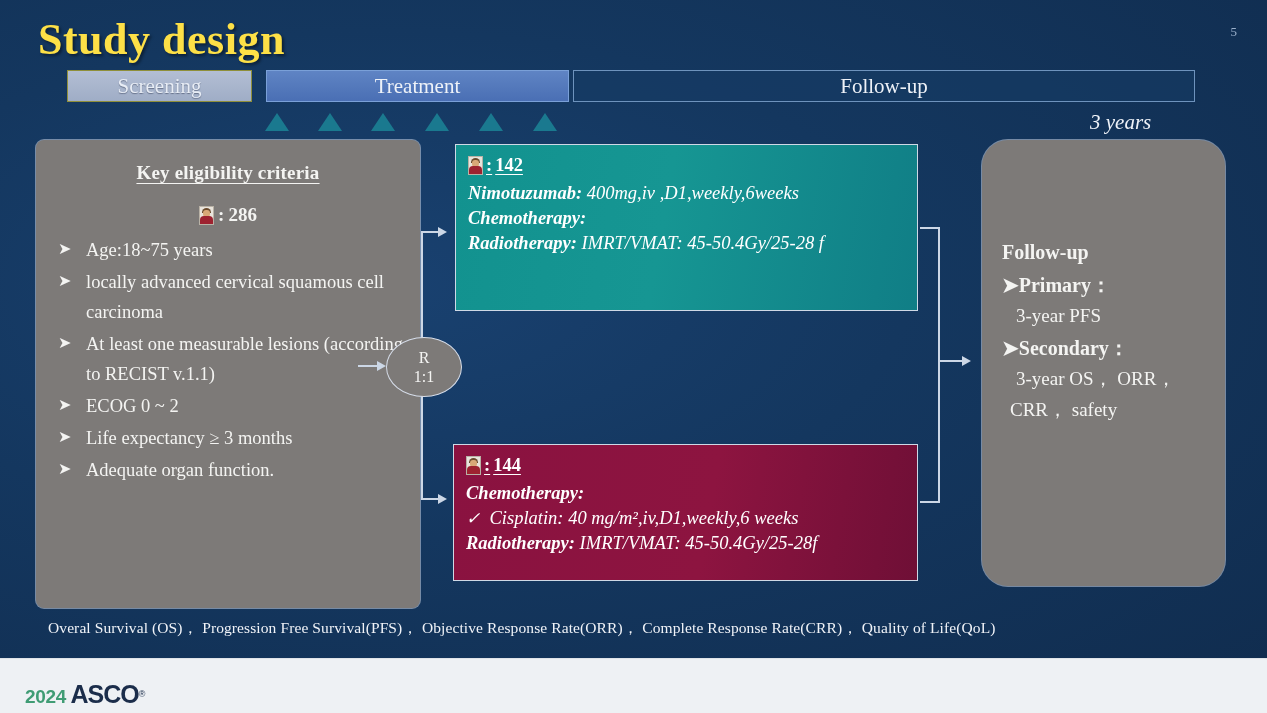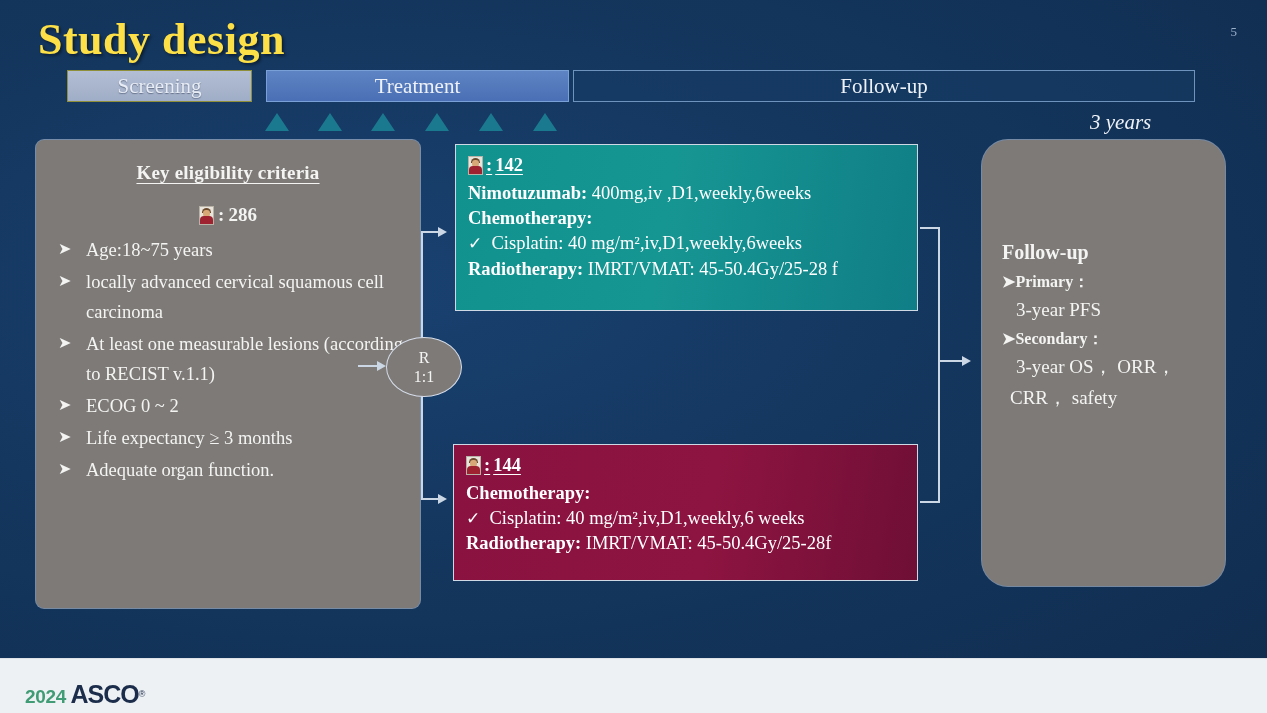--- a/index.html
+++ b/index.html
@@ -184,21 +184,21 @@
     background: linear-gradient(100deg,#8a1240 0%, #8d1440 55%, #6f0f36 100%);
   }
   .arm-head {
     font-weight: bold;
     text-decoration: underline;
     text-underline-offset: 3px;
     display: flex; align-items: center; gap: 3px;
     margin-bottom: 3px;
   }
   .arm b { font-weight: bold; }
-  .arm-line { white-space: nowrap; }
+  .arm-line { white-space: nowrap; font-style: italic; }
   .check { font-size: 17px; }
   
   .rand {
     position: absolute;
     left: 386px; top: 337px;
     width: 74px; height: 58px;
     border-radius: 50%;
     background: #7d7a78;
     border: 1.5px solid #d5dce8;
     color: #f4f4f2;
@@ -222,21 +222,21 @@
     width: 243px; height: 446px;
     border-radius: 26px;
     padding: 0;
   }
   .ep-inner { padding: 100px 14px 0 20px; }
   .ep-title {
     font-size: 20px; font-weight: bold; line-height: 1.28;
     margin-bottom: 6px;
   }
   .ep-head {
-    font-size: 16px; font-weight: bold;
+    font-size: 20px; font-weight: bold;
     margin-top: 6px;
   }
   .ep-text {
     font-size: 19px;
     margin: 4px 0 0 14px;
     line-height: 1.4;
   }
   .ep-text.wrap { margin-left: 8px; }
   
   .footnote {
@@ -369,24 +369,20 @@
       <span>: </span>
       <span>142</span>
     </div>
     <div class="arm-line">
       <b>Nimotuzumab:</b><span> 400mg,iv ,D1,weekly,6weeks</span>
     </div>
     <div class="arm-line">
       <b>Chemotherapy:</b>
     </div>
     <div class="arm-line">
-      <span class="check">✓</span>
-      &nbsp;<span>Cisplatin: 40 mg/m²,iv,D1,weekly,6weeks</span>
-    </div>
-    <div class="arm-line">
       <b>Radiotherapy:</b><span> IMRT/VMAT: 45-50.4Gy/25-28 f</span>
     </div>
   </div>
 
   <div class="arm arm-b">
     <div class="arm-head">
       <span class="avatar">
         <span class="hair"></span>
           <span class="face"></span>
           <span class="body"></span>
@@ -418,20 +414,21 @@
         <div>Follow-up</div>
       </div>
       <div class="ep-head">➤Primary：</div>
       <div class="ep-text">3-year PFS</div>
       <div class="ep-head">➤Secondary：</div>
       <div class="ep-text">3-year OS， ORR，</div>
       <div class="ep-text wrap">CRR， safety</div>
     </div>
   </div>
 
+  <div class="footnote">Overal Survival (OS)， Progression Free Survival(PFS)， Objective Response Rate(ORR)， Complete Response Rate(CRR)， Quality of Life(QoL)</div>
 
   <div class="footer">
     <div class="asco-left">
       <div>
         <span class="asco-2024">2024</span>
         <span class="asco-word">ASCO</span><span class="asco-sup">®</span>
       </div>
       <div class="asco-annual">ANNUAL MEETING</div>
     </div>
 

